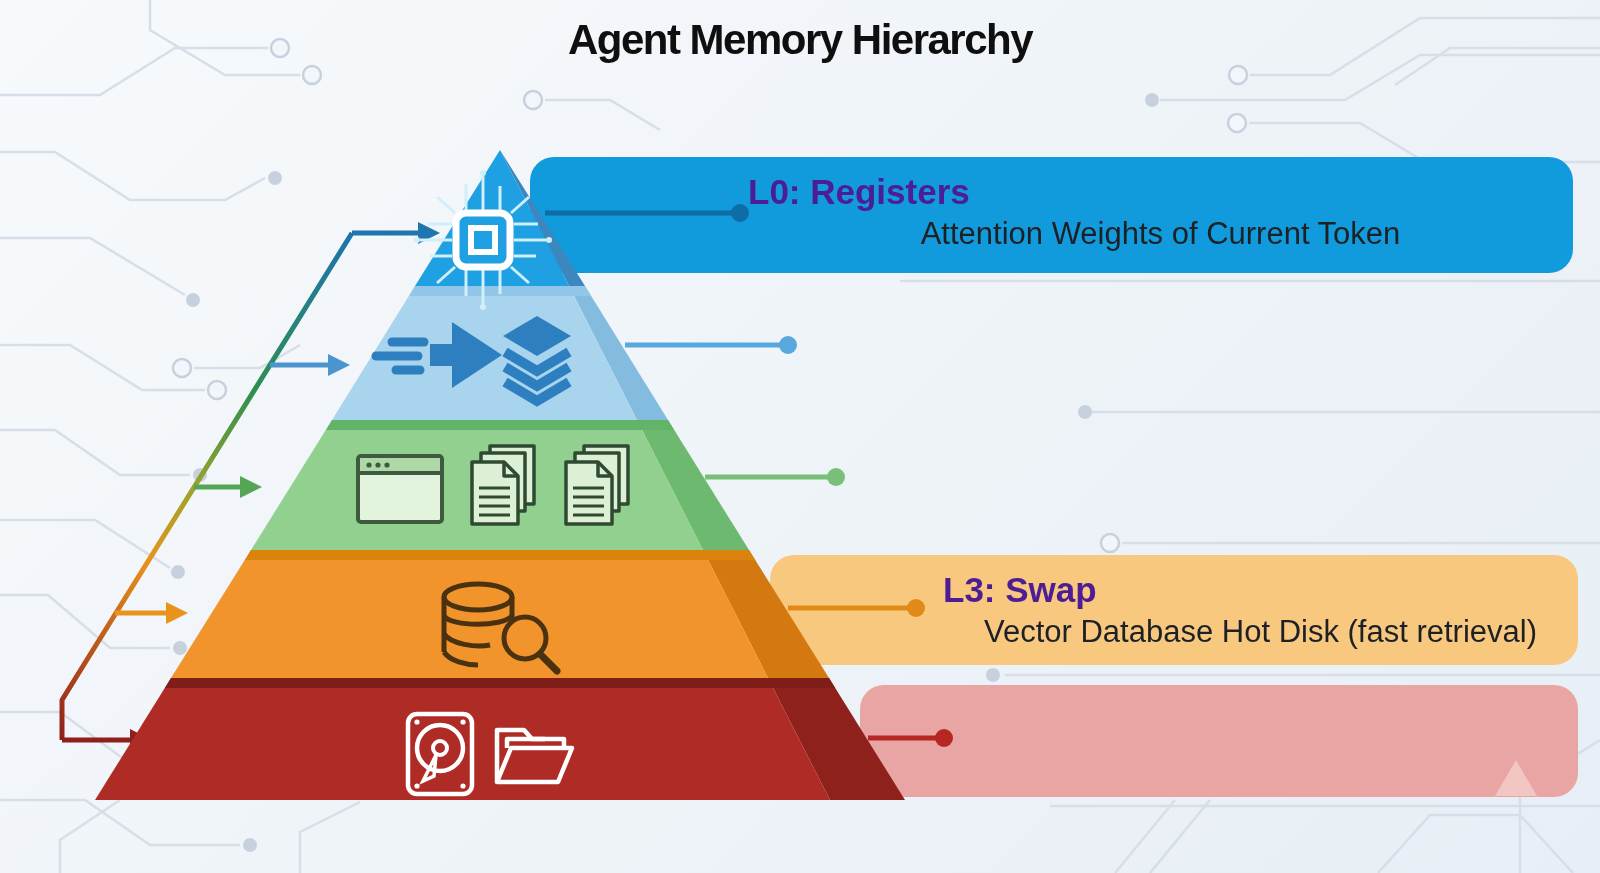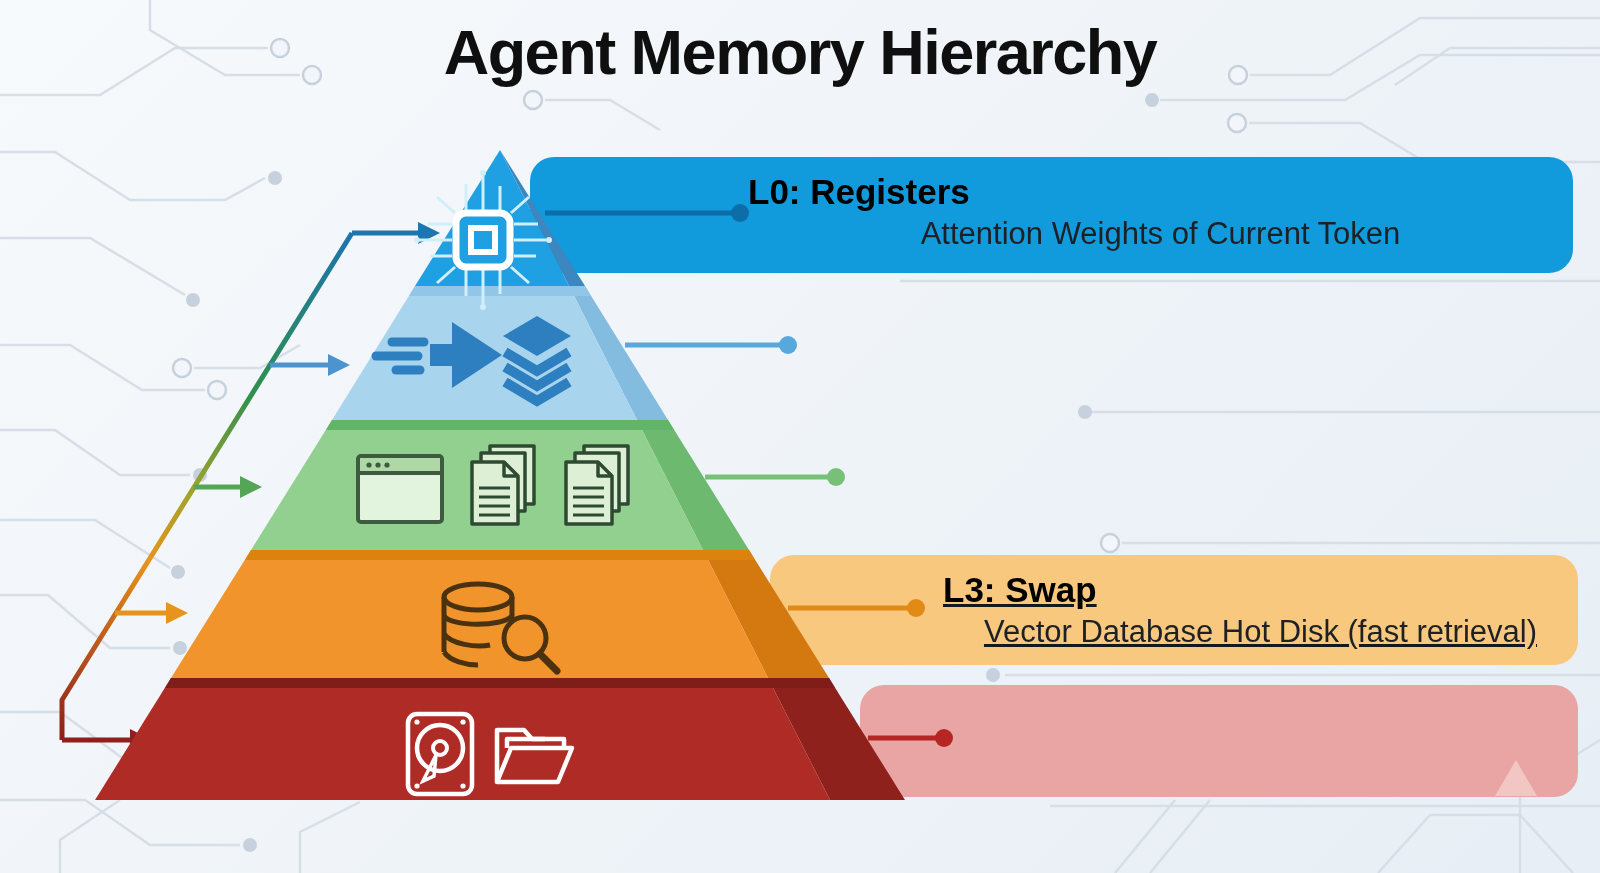--- a/index.html
+++ b/index.html
@@ -4,27 +4,27 @@
 <style>
   html,body { margin:0; padding:0; background:#dfe6ee; }
   .stage {
     position:relative; width:1600px; height:873px; overflow:hidden;
     background:linear-gradient(135deg,#f7fafc 0%, #eef3f8 55%, #e7eef5 100%);
     font-family:"Liberation Sans", sans-serif;
   }
   svg.layer { position:absolute; left:0; top:0; width:1600px; height:873px; pointer-events:none; }
   .page-title {
     position:absolute; top:16px; left:50%; transform:translateX(-50%);
-    font-size:63px; font-weight:800; letter-spacing:-1.5px; color:#0f0f10; white-space:nowrap;
+    font-size:42px; font-weight:800; letter-spacing:-1.5px; color:#0f0f10; white-space:nowrap;
   }
   .bar {
     position:absolute; box-sizing:border-box; border-radius:24px;
     padding-top:13px; color:#15191d;
   }
-  .bar .bar-title { font-size:35px; font-weight:700; line-height:1.25; color:#000000; }
+  .bar .bar-title { font-size:35px; font-weight:700; line-height:1.25; color:#4c1d95; }
   .bar .bar-desc  { font-size:31px; font-weight:400; line-height:1.3; color:#1d2126;text-align:center; }
   .bar0 { left:530px; top:157px; width:1043px; height:116px; padding-left:218px; }
   .bar1 { left:610px; top:290px; width:967px;  height:112px; padding-left:183px; }
   .bar2 { left:690px; top:422px; width:887px;  height:110px; padding-left:165px; }
   .bar3 { left:770px; top:555px; width:808px;  height:110px; padding-left:173px; }
   .bar4 { left:860px; top:685px; width:718px;  height:112px; padding-left:115px; }
   .circuit { stroke:#d7dee7; stroke-width:2.5; fill:none; }
   .circuit-dot { fill:#c7d1dd; }
   .circuit-ring { fill:#f2f6fa; stroke:#c7d1dd; stroke-width:2.5; }
 </style>
@@ -80,21 +80,21 @@
     <circle class="circuit-dot" cx="1085" cy="412" r="7"></circle>
     <circle class="circuit-ring" cx="1110" cy="543" r="9"></circle>
     <circle class="circuit-dot" cx="993" cy="675" r="7"></circle>
     <circle class="circuit-ring" cx="533" cy="100" r="9"></circle>
   </svg>
 
   <div class="bar bar0" style="background-color: rgb(18, 155, 220);">
     <div class="bar-title">L0: Registers</div>
     <div class="bar-desc">Attention Weights of Current Token</div>
   </div>
-  <div class="bar bar3" style="background-color: rgb(248, 200, 126); text-decoration: underline;">
+  <div class="bar bar3" style="background-color: rgb(248, 200, 126);">
     <div class="bar-title">L3: Swap</div>
     <div class="bar-desc">Vector Database Hot Disk (fast retrieval)</div>
   </div>
   <div class="bar bar4" style="background-color: rgb(233, 165, 163);">
   </div>
 
   <svg class="layer" viewBox="0 0 1600 873">
     <defs>
       <linearGradient id="guideGrad" gradientUnits="userSpaceOnUse" x1="352" y1="233" x2="62" y2="740">
         <stop offset="0" stop-color="#1C74AE"></stop>

